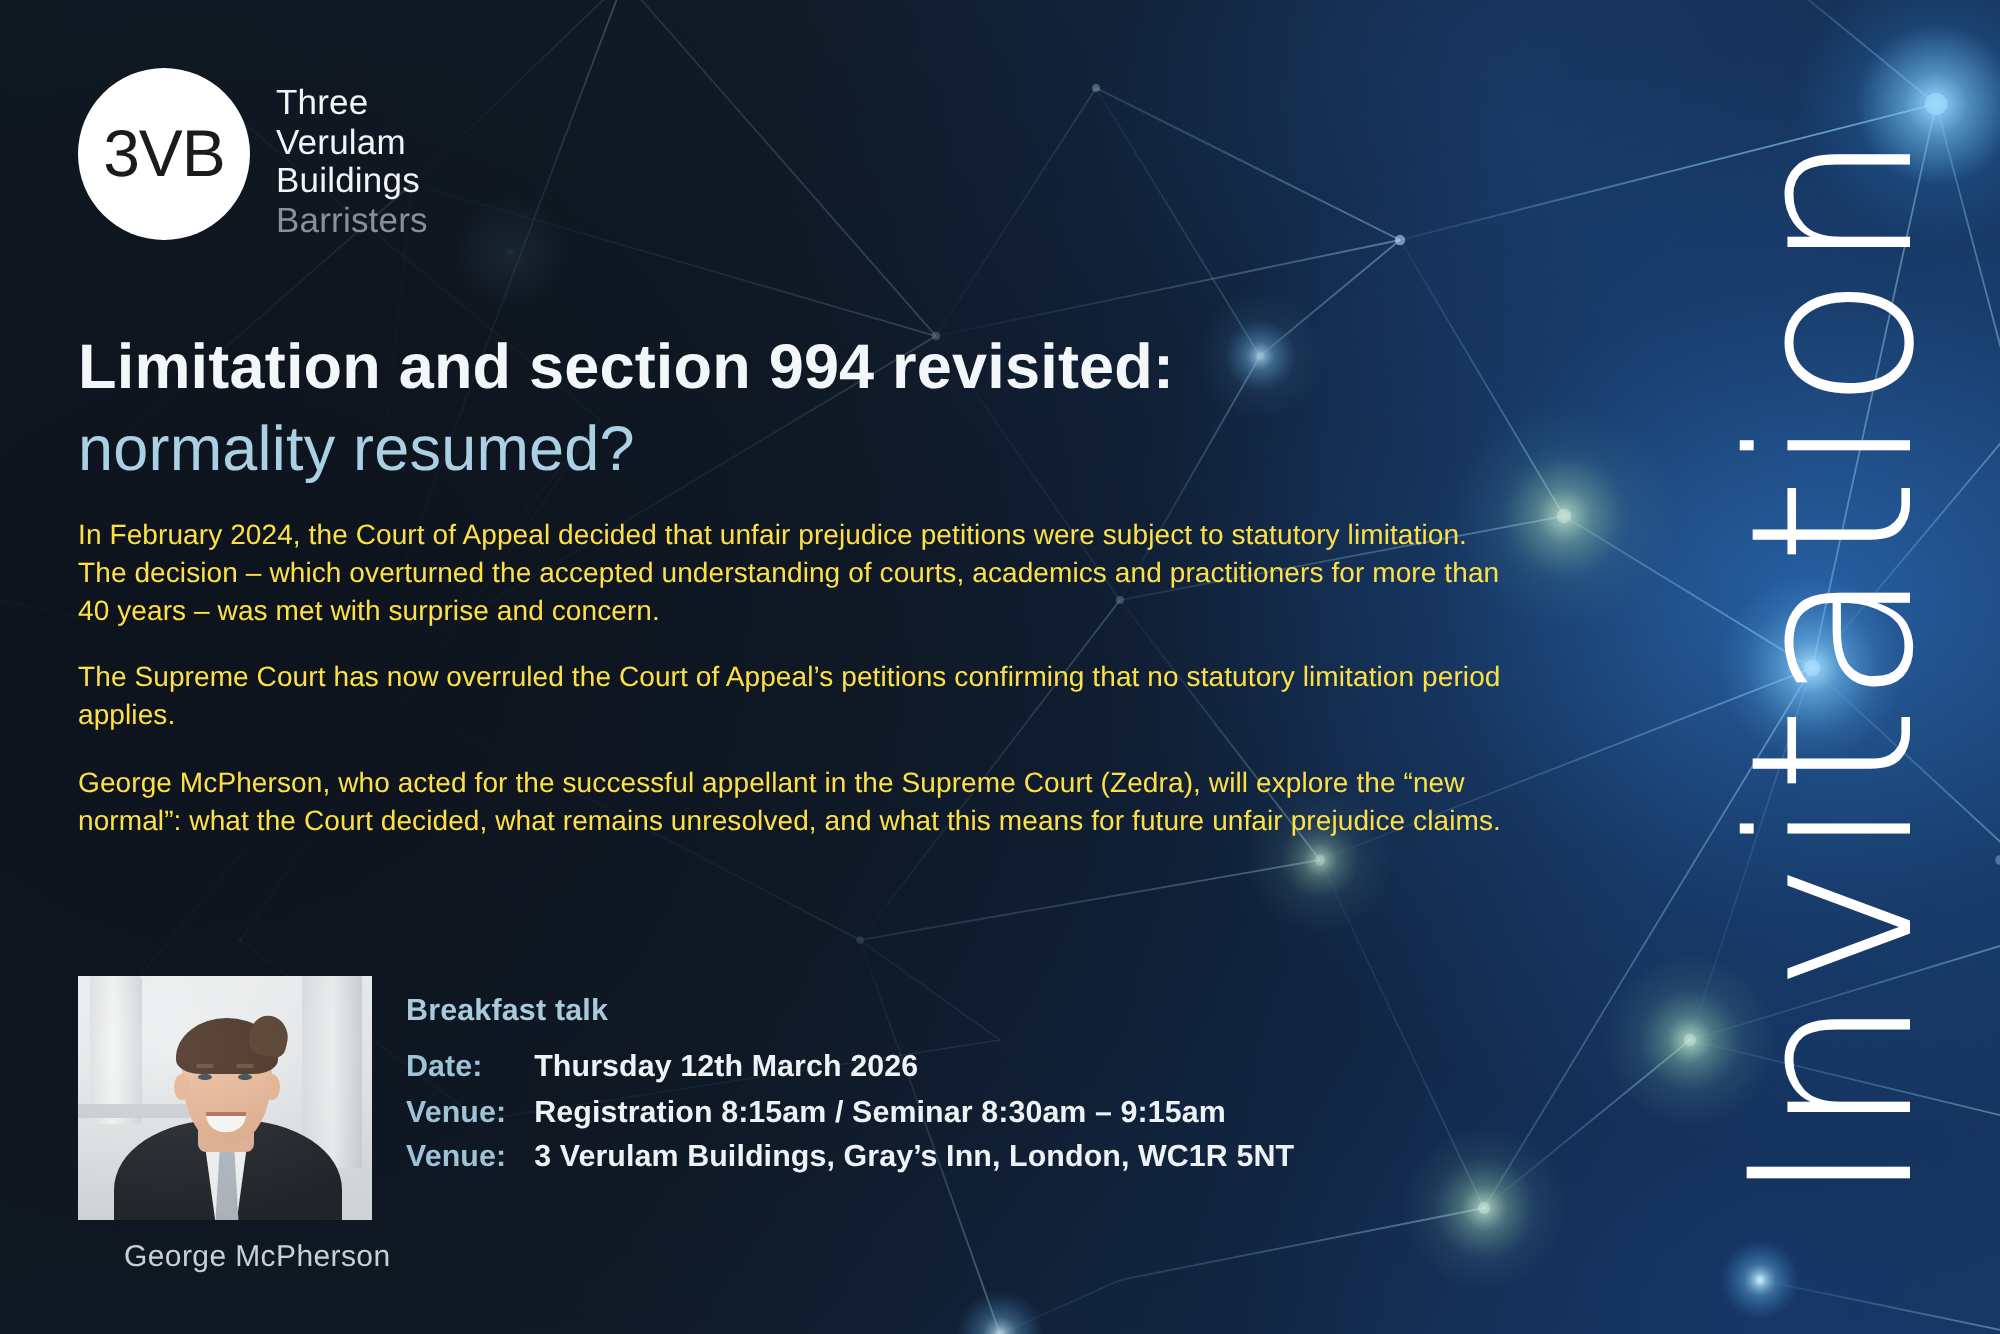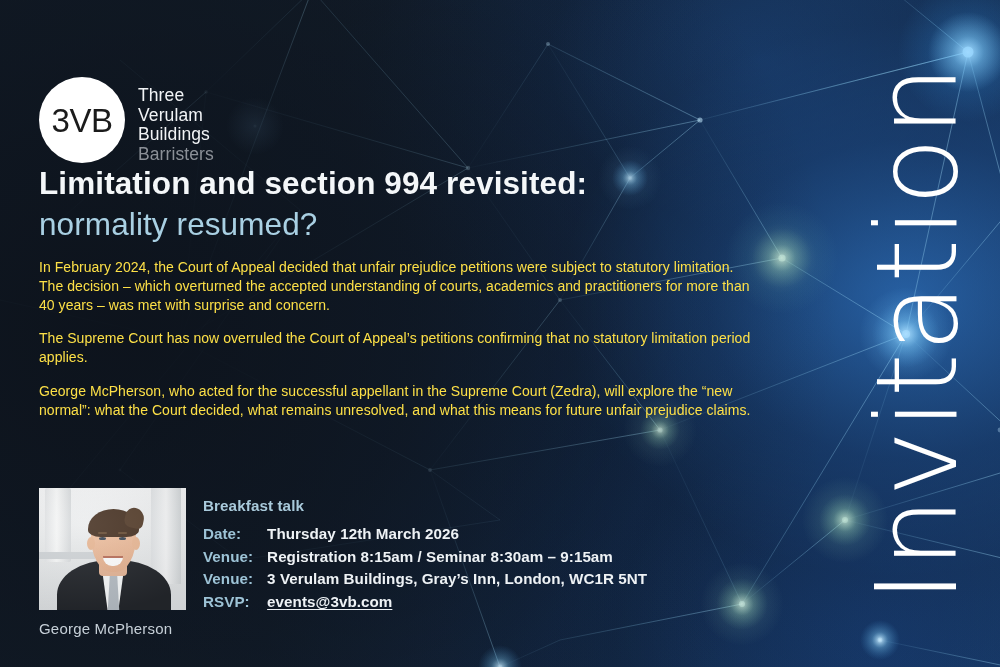--- a/index.html
+++ b/index.html
@@ -48,22 +48,21 @@
       radial-gradient(circle 36px at 255px 126px, rgba(120,170,210,0.10) 0%, rgba(0,0,0,0) 80%);
     pointer-events: none;
   }
 
   
   .logo-block {
     position: absolute;
     left: 39px;
     top: 33px;
     display: flex;
-    align-items: flex-start;
-    margin-top: 44px;
+    align-items: center;
   }
   .logo-mark {
     width: 86px;
     height: 86px;
     border-radius: 50%;
     background: #ffffff;
     display: flex;
     align-items: center;
     justify-content: center;
     flex: none;
@@ -287,20 +286,21 @@
   .photo .ph-shadow {
     position: absolute;
     inset: 0;
     background: radial-gradient(ellipse 120% 90% at 30% 30%, rgba(255,255,255,0.10), rgba(0,0,0,0.06) 80%);
   }
   .speaker .caption {
     margin-top: 10px;
     font-size: 15px;
     color: #c7d0d8;
     letter-spacing: 0.2px;
+    margin-left: 23px;
   }
 
   
   .details {
     position: absolute;
     left: 203px;
     top: 497px;
     font-weight: bold;
   }
   .details .kicker {
@@ -514,26 +514,20 @@
         <td class="val">Thursday 12th March 2026</td>
       </tr>
       <tr>
         <td class="lbl">Venue:</td>
         <td class="val">Registration 8:15am / Seminar 8:30am – 9:15am</td>
       </tr>
       <tr>
         <td class="lbl">Venue:</td>
         <td class="val">3 Verulam Buildings, Gray’s Inn, London, WC1R 5NT</td>
       </tr>
-      <tr>
-        <td class="lbl">RSVP:</td>
-        <td class="val">
-          <a class="mail" href="#">events@3vb.com</a>
-        </td>
-      </tr>
     </tbody>
       </table>
   </div>
 
   <div class="vertical-word">
     <span>Invitation</span>
   </div>
 
 </div>
 

